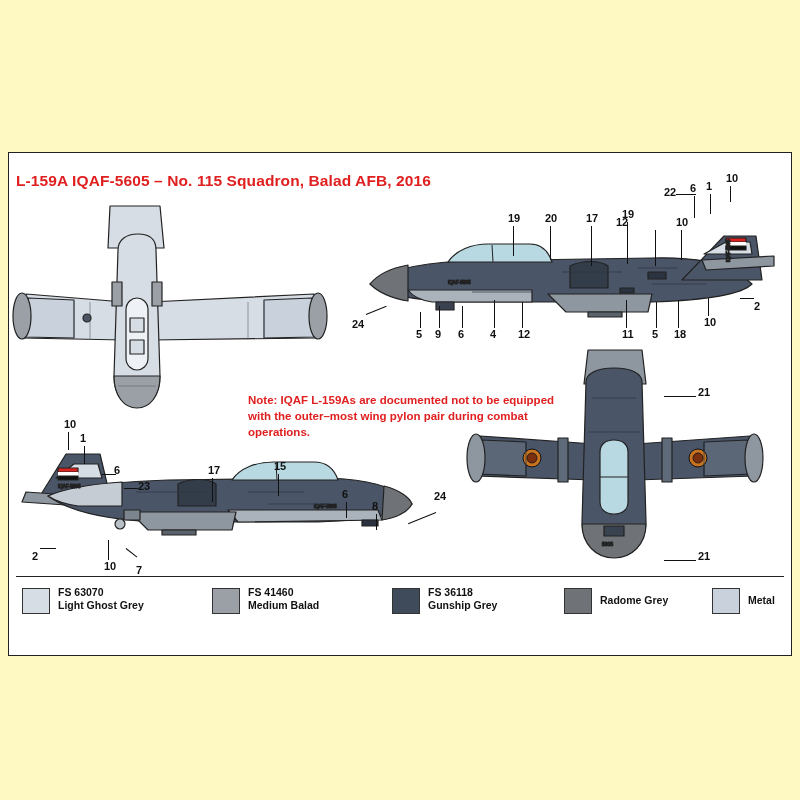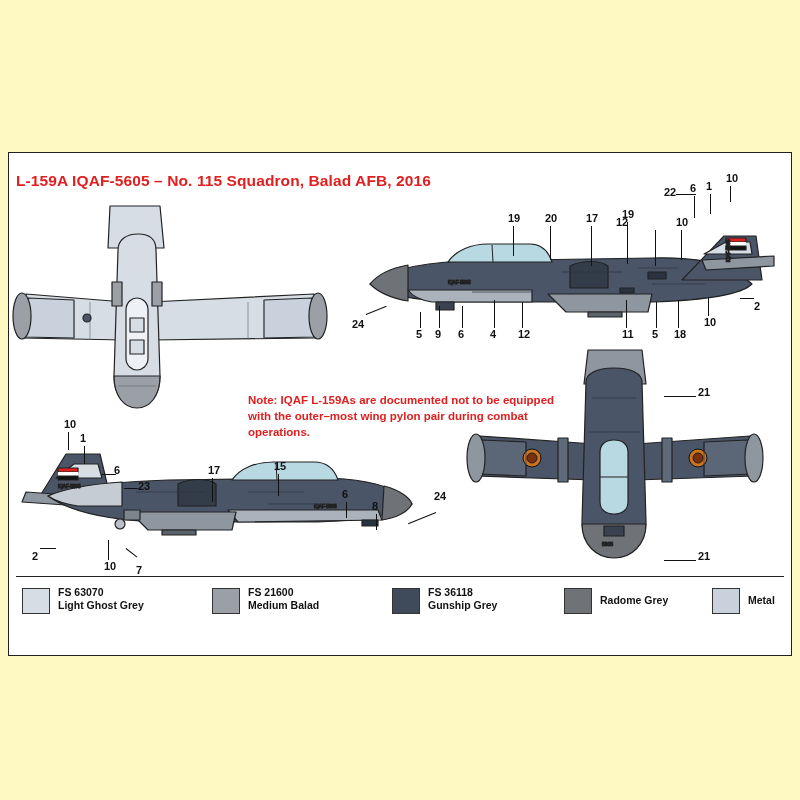--- a/index.html
+++ b/index.html
@@ -293,21 +293,21 @@
       <div class="sw" style="background:#d6dde4;"></div>
       <div class="lgtxt">
         <span>FS 63070</span>
         <span class="l2">Light Ghost Grey</span>
       </div>
     </div>
 
     <div class="lgitem" style="left:200px;">
       <div class="sw" style="background:#9aa0a6;"></div>
       <div class="lgtxt">
-        <span>FS 21600</span>
+        <span>FS 41460</span>
         <span class="l2">Medium Balad</span>
       </div>
     </div>
 
     <div class="lgitem" style="left:380px;">
       <div class="sw" style="background:#3f4a5a;"></div>
       <div class="lgtxt">
         <span>FS 36118</span>
         <span class="l2">Gunship Grey</span>
       </div>

